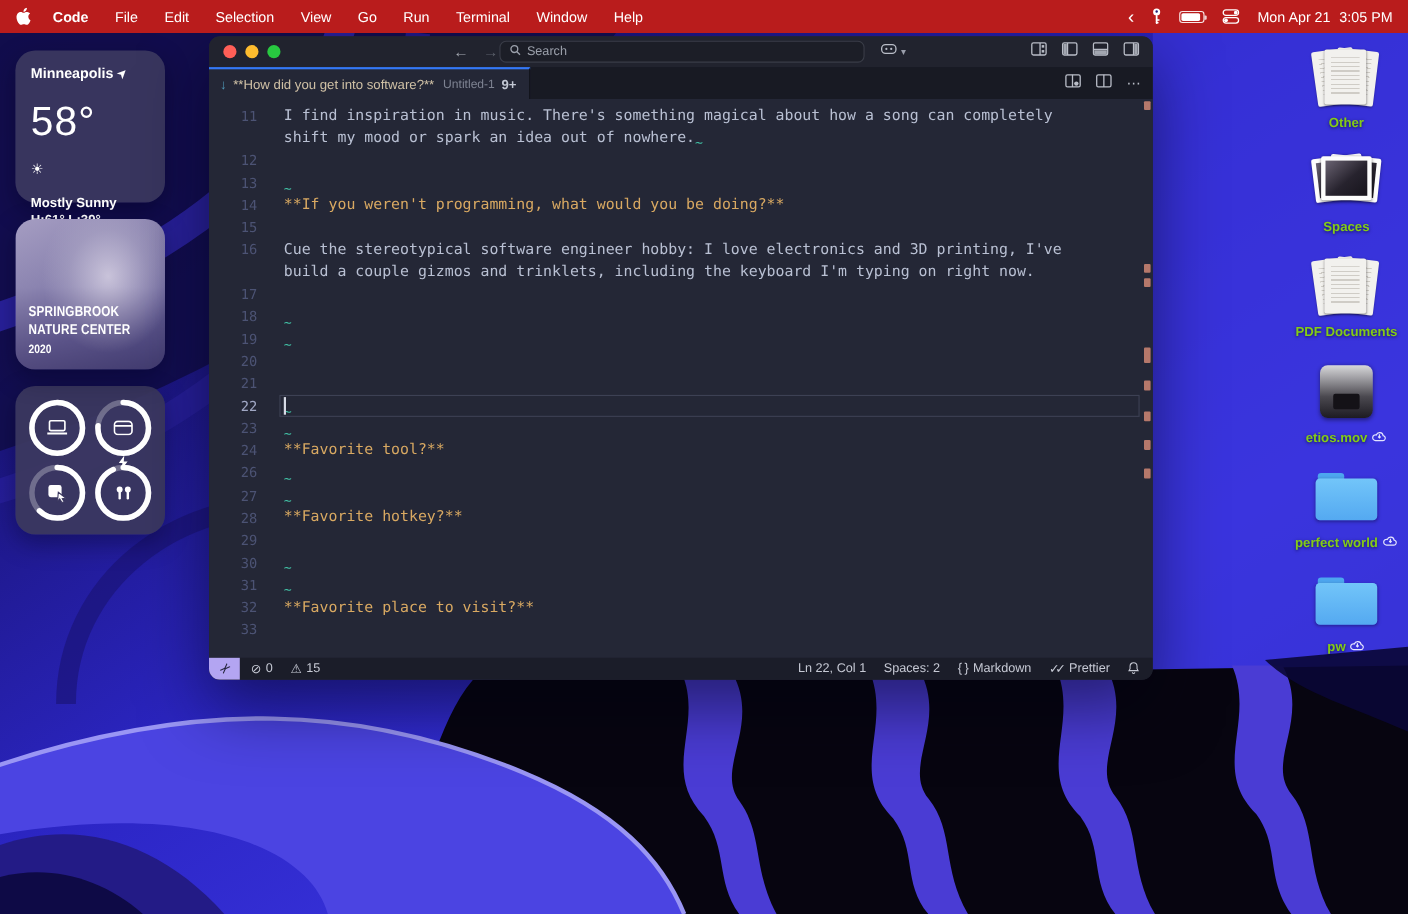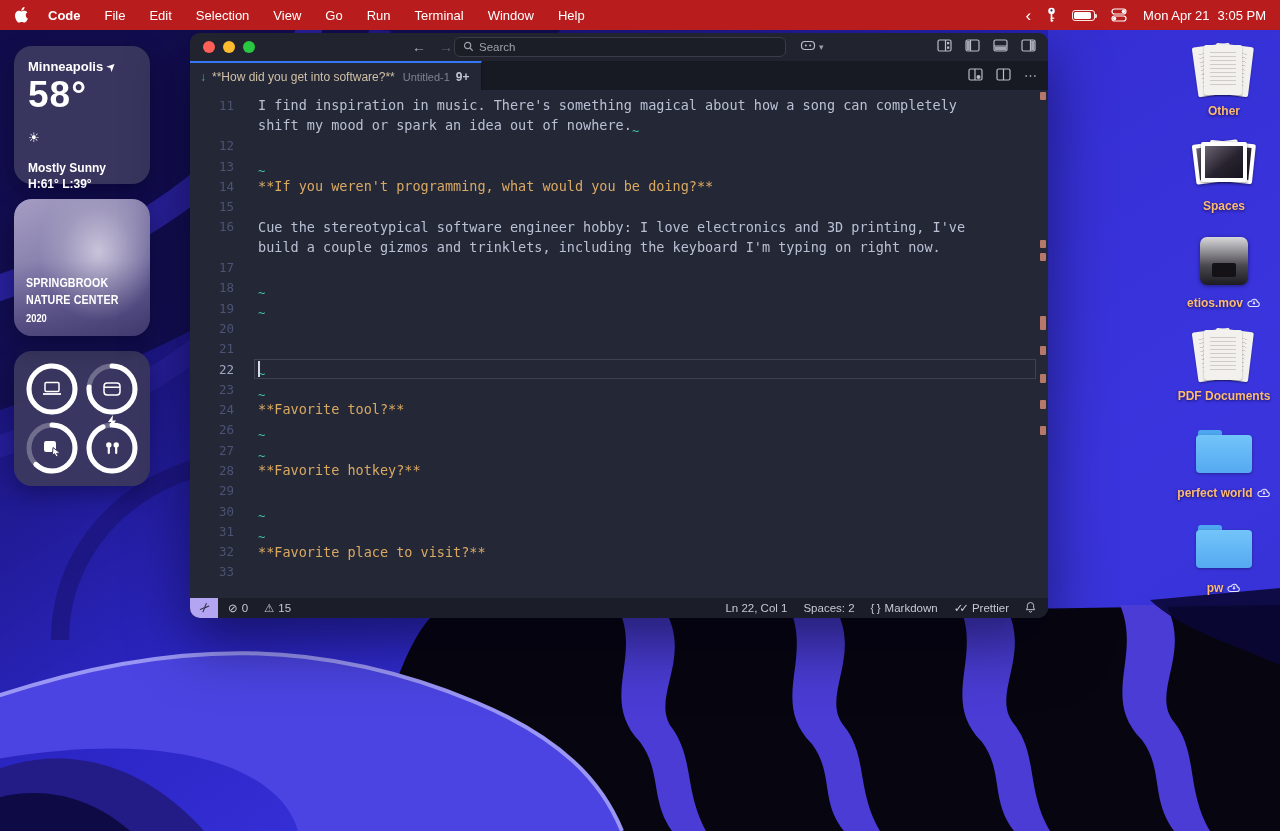--- a/index.html
+++ b/index.html
@@ -25,21 +25,21 @@
   .battery::after { content:''; position:absolute; right:-3px; top:3px; width:2px; height:4px;
                     background:rgba(255,255,255,.8); border-radius:0 1px 1px 0; }
   .clock { font-size:13px; font-weight:500; display:flex; gap:8px; }
 
   
   .widgets { position:absolute; left:14px; top:46px; width:136px; z-index:20; }
   .widget { width:136px; border-radius:18px; margin-bottom:15px; box-shadow:0 8px 22px rgba(0,0,20,.35); }
   .weather { height:138px; background:rgba(59,56,95,.95); padding:13px 14px; color:#fff; }
   .w-city { font-size:13px; font-weight:700; display:flex; align-items:center; gap:4px; }
   .loc-arrow { display:inline-block; transform:rotate(-45deg); font-size:10px; }
-  .w-temp { font-size:37px; font-weight:700; margin-top:0px; letter-spacing:1px; }
+  .w-temp { font-size:37px; font-weight:400; margin-top:16px; letter-spacing:1px; }
   .w-sun { font-size:13px; margin-top:14px; }
   .w-cond { font-size:12px; font-weight:700; margin-top:16px; }
   .w-hl { font-size:12px; font-weight:600; margin-top:2px; }
   .photoW { height:137px; position:relative; overflow:hidden; border-radius:18px;
             background:
               radial-gradient(60px 70px at 62% 38%, #c9c3da 0%, rgba(170,164,196,.6) 60%, rgba(0,0,0,0) 100%),
               linear-gradient(155deg,#a59dc2 0%, #8b84b0 35%, #6a639c 65%, #4e4a85 100%); }
   .photoW::after { content:''; position:absolute; inset:0; background:linear-gradient(0deg, rgba(40,30,70,.35), rgba(0,0,0,0) 55%); }
   .p-text { position:absolute; left:12px; bottom:12px; color:#fff; z-index:2; }
   .p-line { font-size:13px; font-weight:700; letter-spacing:.2px; transform:scaleX(.82); transform-origin:left; line-height:1.35; }
@@ -105,21 +105,21 @@
   .problems .sep { width:8px; }
   .sb-right { margin-left:auto; display:flex; align-items:center; gap:16px; padding-right:12px; }
   .sb-seg { display:flex; align-items:center; gap:4px; }
   .dblcheck { letter-spacing:-4px; margin-right:3px; }
 
   
   .stacks { position:absolute; left:1177px; top:42px; width:94px; z-index:10; display:flex; flex-direction:column; }
   .ditem { height:95px; display:flex; flex-direction:column; align-items:center; justify-content:flex-start; }
   .dicon { height:58px; display:flex; align-items:center; justify-content:center; position:relative; width:70px; }
   .dlabelrow { margin-top:4px; display:flex; align-items:center; gap:4px; }
-  .dlabel { color:#fdba74; font-size:12px; font-weight:600; text-shadow:0 1px 3px rgba(0,0,30,.65); white-space:nowrap; }
+  .dlabel { color:#84cc16; font-size:12px; font-weight:600; text-shadow:0 1px 3px rgba(0,0,30,.65); white-space:nowrap; }
   .stack { position:relative; width:60px; height:56px; }
   .page { position:absolute; left:10px; top:2px; width:38px; height:50px; background:#f2f1ee; border-radius:2px;
           box-shadow:0 1px 2px rgba(0,0,0,.35); }
   .page::after { content:''; position:absolute; left:6px; top:7px; right:6px; bottom:8px;
                  background:repeating-linear-gradient(#cfccc6 0 1px, transparent 1px 4px); }
   .page.r1 { transform:translateX(-9px) rotate(-8deg); }
   .page.r2 { transform:translateX(9px) rotate(7deg); }
   .photoP { position:absolute; left:7px; top:4px; width:46px; height:40px; background:#fdfdfd; border-radius:2px;
             box-shadow:0 1px 3px rgba(0,0,0,.4); }
   .photoP::after { content:''; position:absolute; inset:4px; background:linear-gradient(140deg,#6a6372,#27232e 55%,#17141c); }
@@ -549,44 +549,44 @@
           <div class="photoP r2"></div>
           <div class="photoP"></div>
         </div>
       </div>
       <div class="dlabelrow">
         <span class="dlabel">Spaces</span>
       </div>
     </div>
     <div class="ditem">
       <div class="dicon">
+        <div class="stack">
+          <div class="page r1"></div>
+          <div class="page r2"></div>
+          <div class="page"></div>
+        </div>
+      </div>
+      <div class="dlabelrow">
+        <span class="dlabel">PDF Documents</span>
+      </div>
+    </div>
+    <div class="ditem">
+      <div class="dicon">
         <div class="vthumb"></div>
       </div>
       <div class="dlabelrow">
         <span class="dlabel">etios.mov</span>
         <span><svg width="14" height="11" viewBox="0 0 14 11" fill="none" stroke="#e3e4ff" stroke-width="1.1">
             <path d="M3.6 9.5 a2.6 2.6 0 1 1 .6 -5.1 a3.2 3.2 0 0 1 6.2 .7 a2.1 2.1 0 0 1 -.6 4.4 Z"></path>
             <path d="M7 3.8 v3 M5.9 5.8 l1.1 1.2 l1.1 -1.2"></path>
           </svg></span>
       </div>
     </div>
     <div class="ditem">
       <div class="dicon">
-        <div class="stack">
-          <div class="page r1"></div>
-          <div class="page r2"></div>
-          <div class="page"></div>
-        </div>
-      </div>
-      <div class="dlabelrow">
-        <span class="dlabel">PDF Documents</span>
-      </div>
-    </div>
-    <div class="ditem">
-      <div class="dicon">
         <div class="folder">
           <div class="ftab"></div>
           <div class="fbody"></div>
         </div>
       </div>
       <div class="dlabelrow">
         <span class="dlabel">perfect world</span>
         <span><svg width="14" height="11" viewBox="0 0 14 11" fill="none" stroke="#e3e4ff" stroke-width="1.1">
             <path d="M3.6 9.5 a2.6 2.6 0 1 1 .6 -5.1 a3.2 3.2 0 0 1 6.2 .7 a2.1 2.1 0 0 1 -.6 4.4 Z"></path>
             <path d="M7 3.8 v3 M5.9 5.8 l1.1 1.2 l1.1 -1.2"></path>

